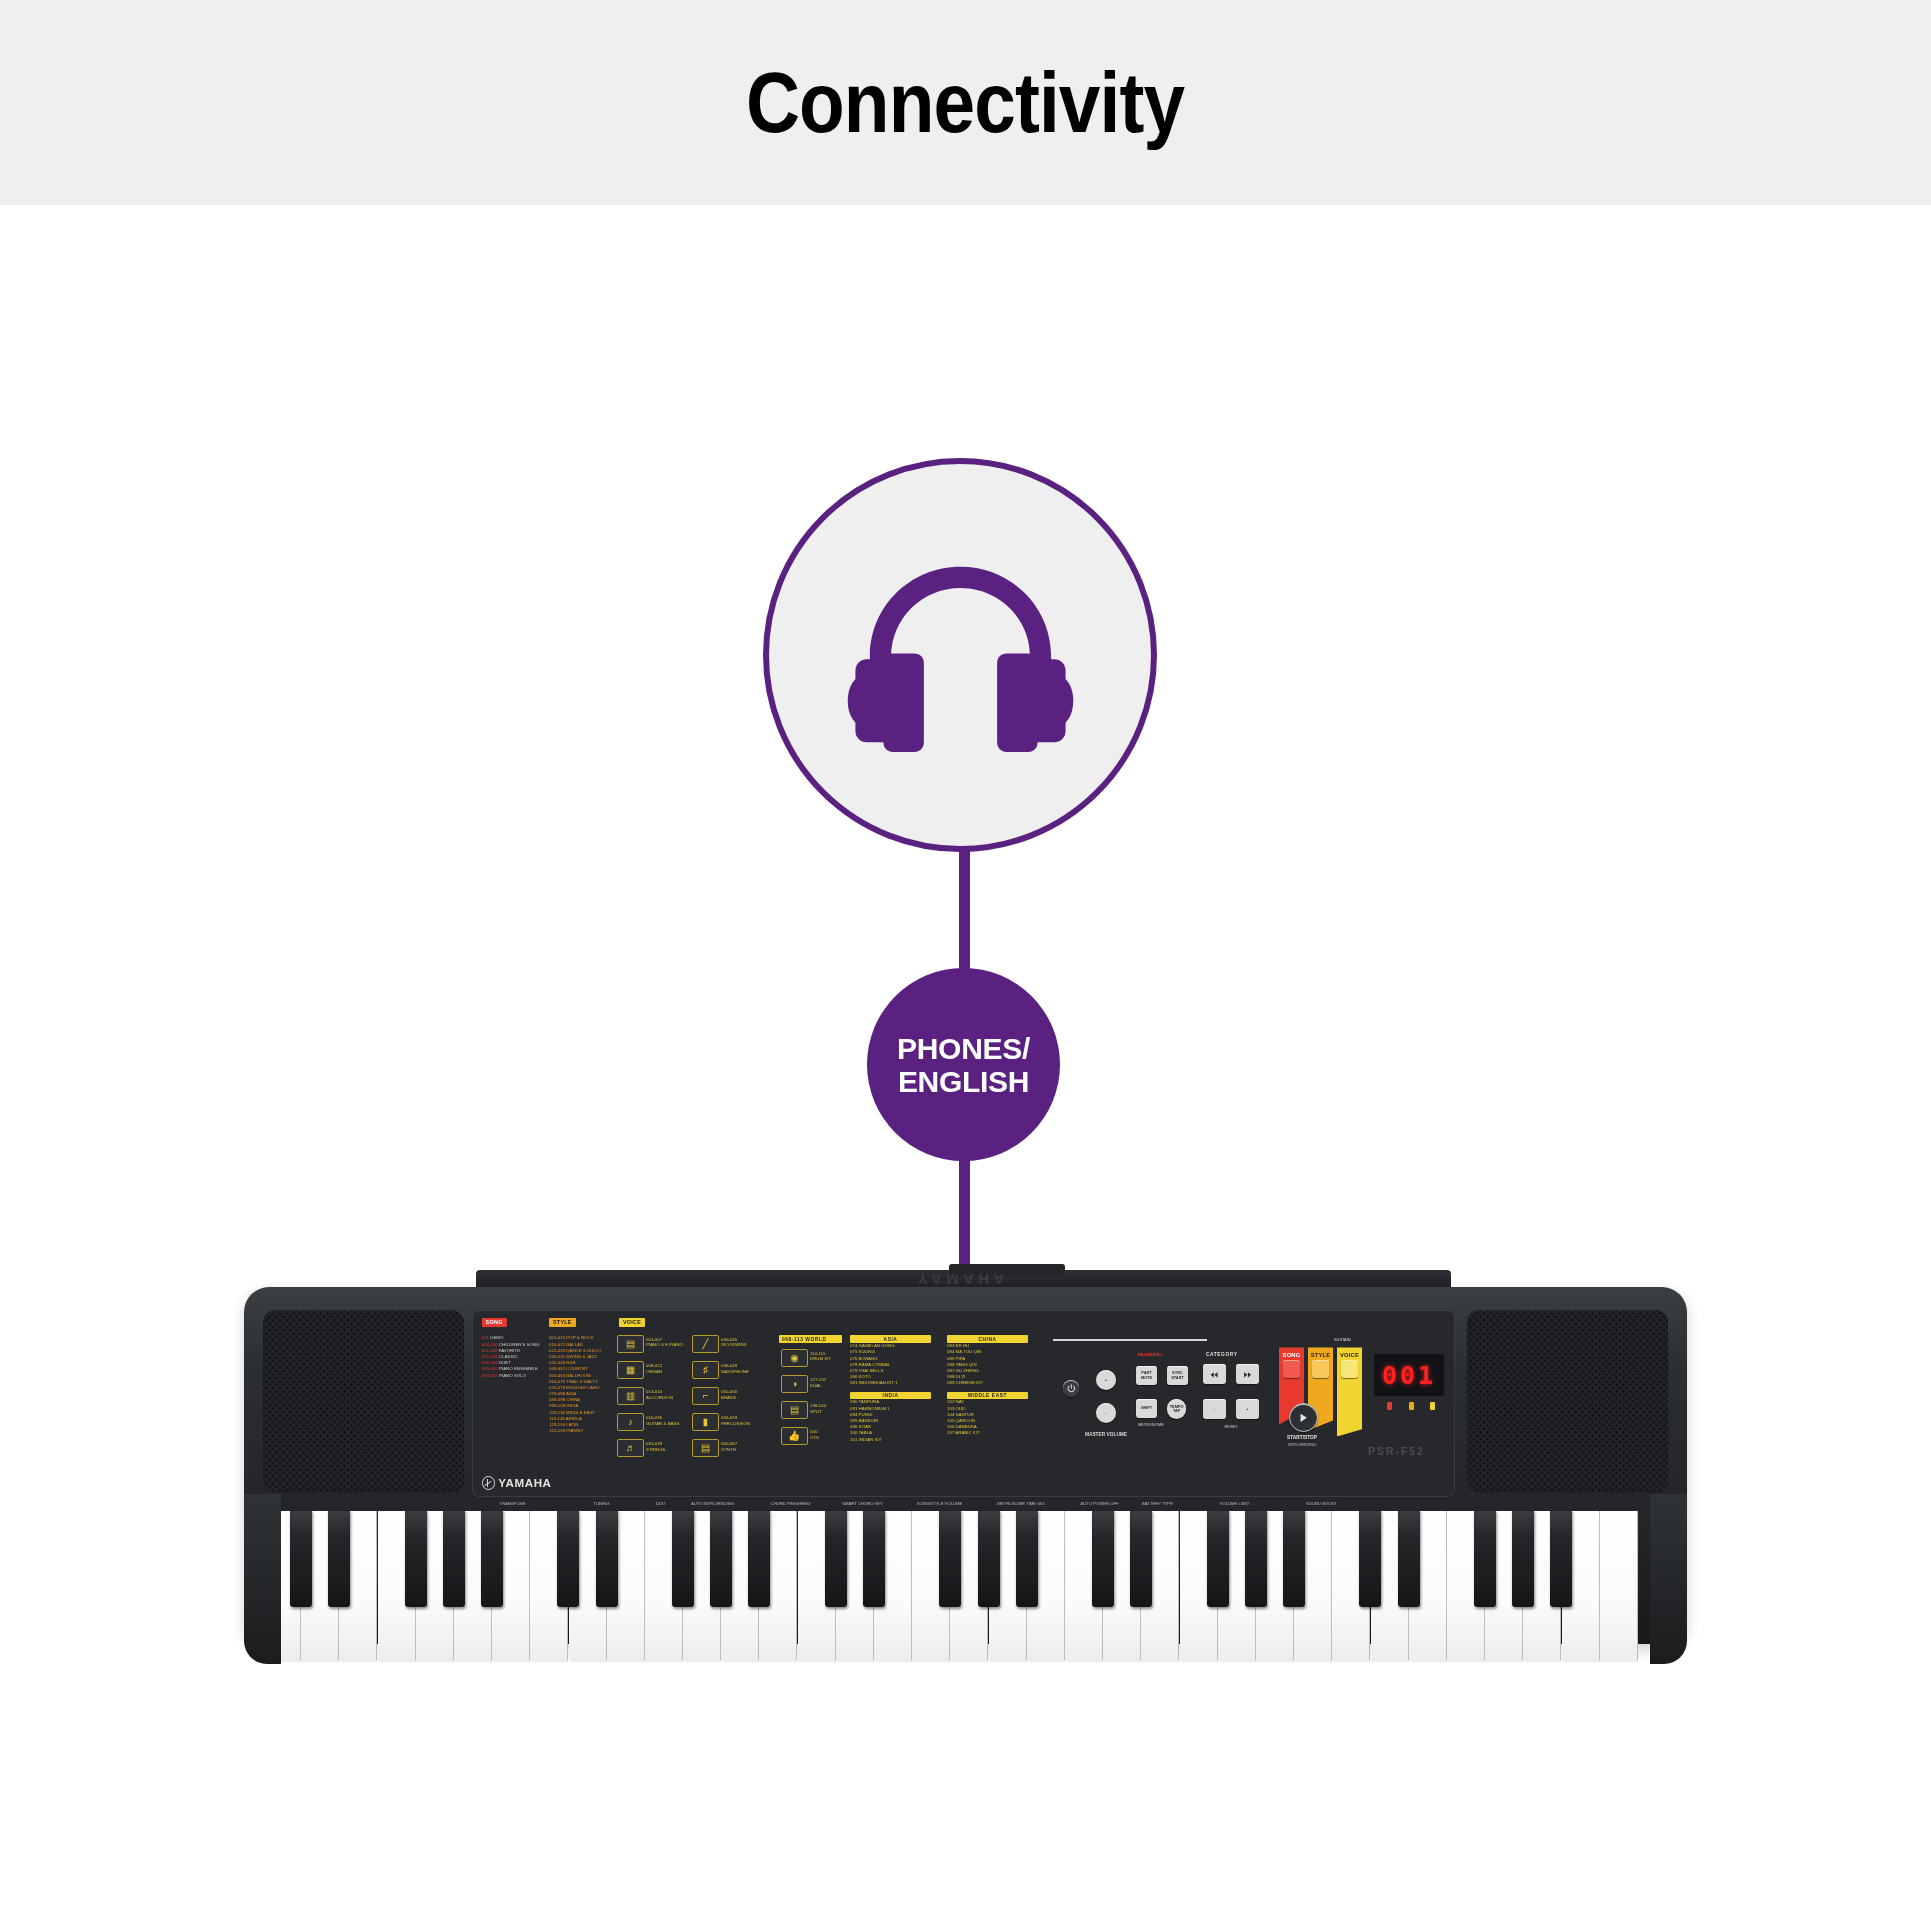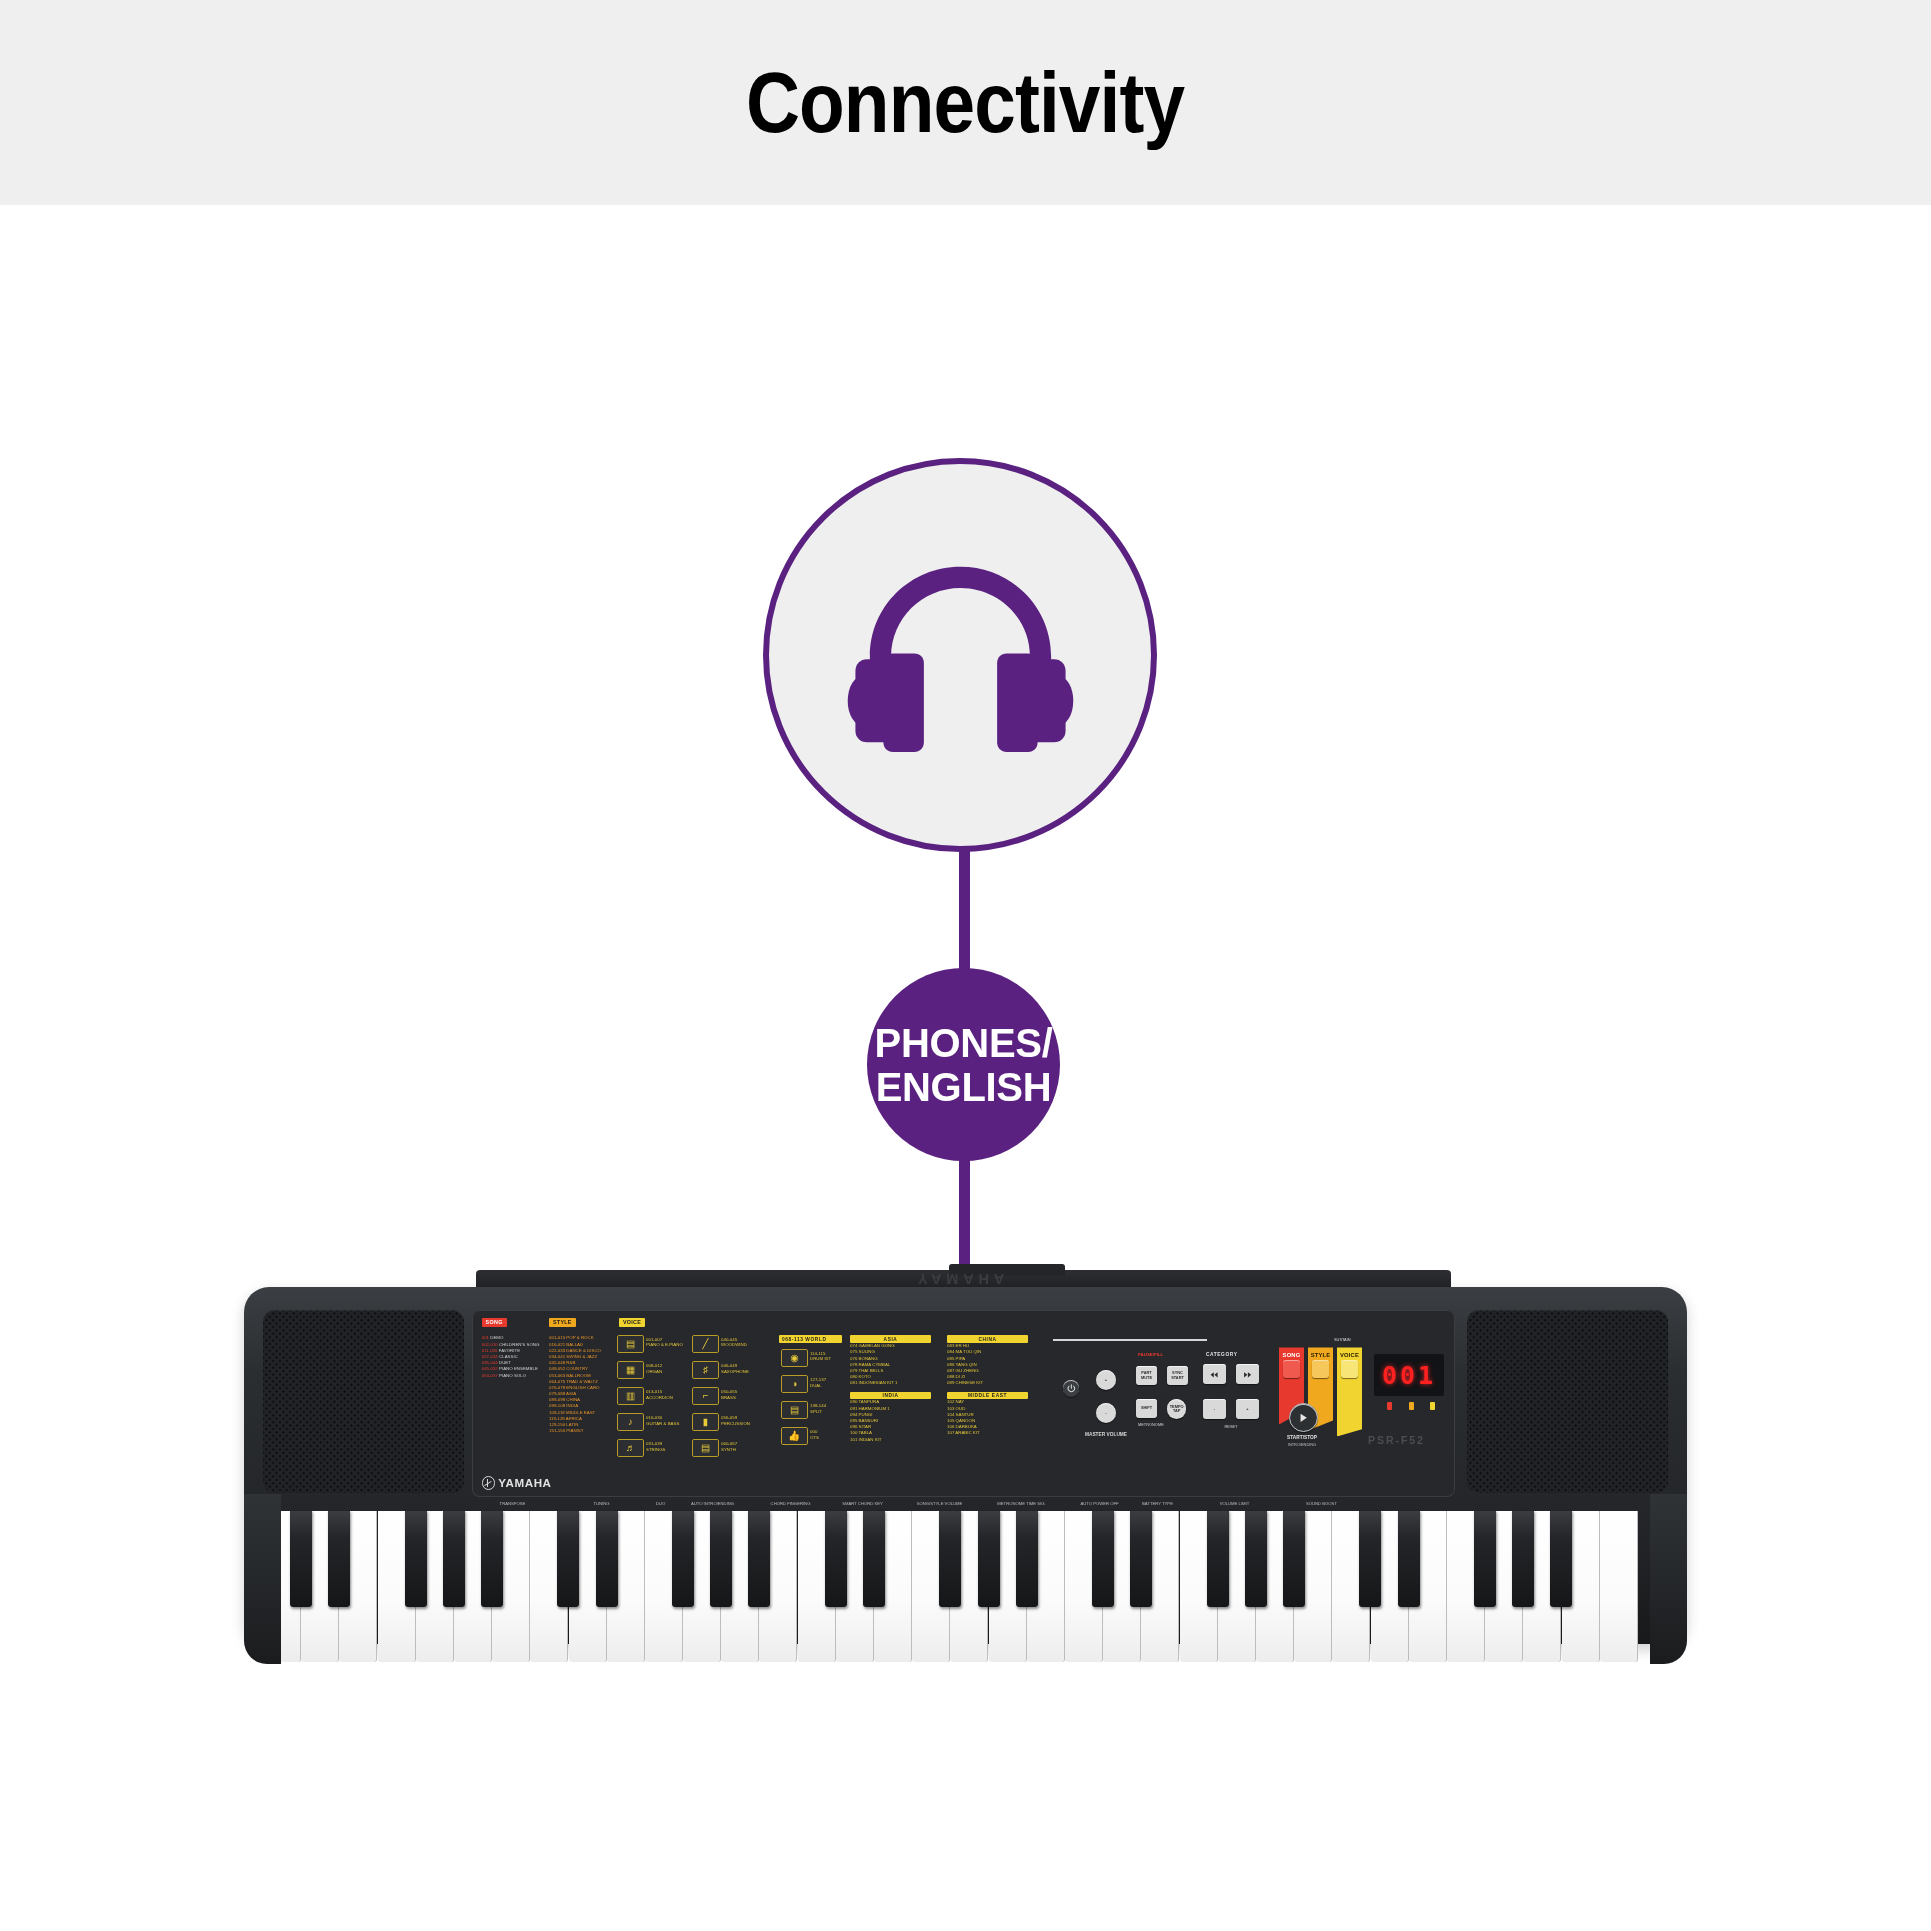--- a/index.html
+++ b/index.html
@@ -59,21 +59,21 @@
     background:#5a2181;
   }
   
   #phones-badge{
     position:absolute;left:867px;top:763px;width:193px;height:193px;
     border-radius:50%;background:#5a2181;
     display:flex;align-items:center;justify-content:center;
     flex-direction:column;
   }
   #phones-badge .txt{
-    color:#ffffff;font-weight:bold;font-size:40px;line-height:1.1;
+    color:#ffffff;font-weight:bold;font-size:30px;line-height:1.1;
     text-align:center;letter-spacing:-0.3px;
   }
   
   #connector-bottom{
     position:absolute;left:959px;top:927px;width:10.6px;height:162px;
     background:#5a2181;
   }
 
   
   #keyboard{
@@ -533,21 +533,21 @@
           <div class="plbl" style="left:799px;top:125px;width:62px;text-align:center;color:#e2e2e2;font-size:4.8px;font-weight:bold;">START/STOP</div>
           <div class="plbl" style="left:799px;top:132px;width:62px;text-align:center;color:#bfbfbf;font-size:3.9px;">INTRO/ENDING</div>
 
           <div id="led-display" style="left:902px;top:44px;width:70px;height:42px;">
             <span class="digits">001</span>
           </div>
           <div class="led-dot" style="left:915px;top:92px;background:#e8392f;"></div>
           <div class="led-dot" style="left:937px;top:92px;background:#f0a81e;"></div>
           <div class="led-dot" style="left:958px;top:92px;background:#f2d430;"></div>
 
-          <div id="model-name" style="left:896px;top:124px;">PSR-F52</div>
+          <div id="model-name" style="left:896px;top:135px;">PSR-F52</div>
 
         </div>
       </div>
 
       <div id="kb-funcstrip">
         <div class="funcline"></div>
         <div id="funcs">
             <div class="func" style="left: 41px; top: 1px; width: 83px; margin-left: -42px;">TRANSPOSE</div>
             <div class="func" style="left: 130px; top: 1px; width: 83px; margin-left: -42px;">TUNING</div>
             <div class="func" style="left: 189px; top: 1px; width: 83px; margin-left: -42px;">DUO</div>

